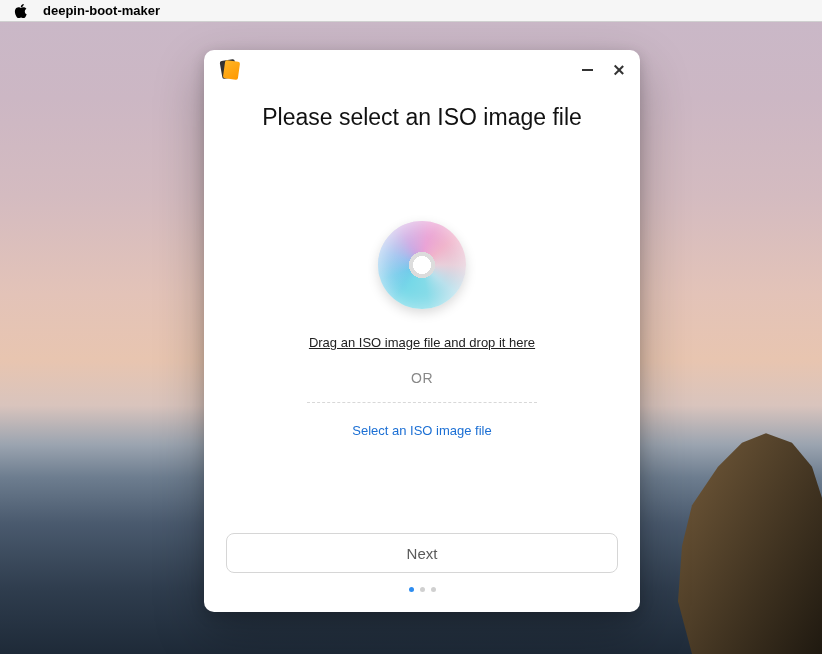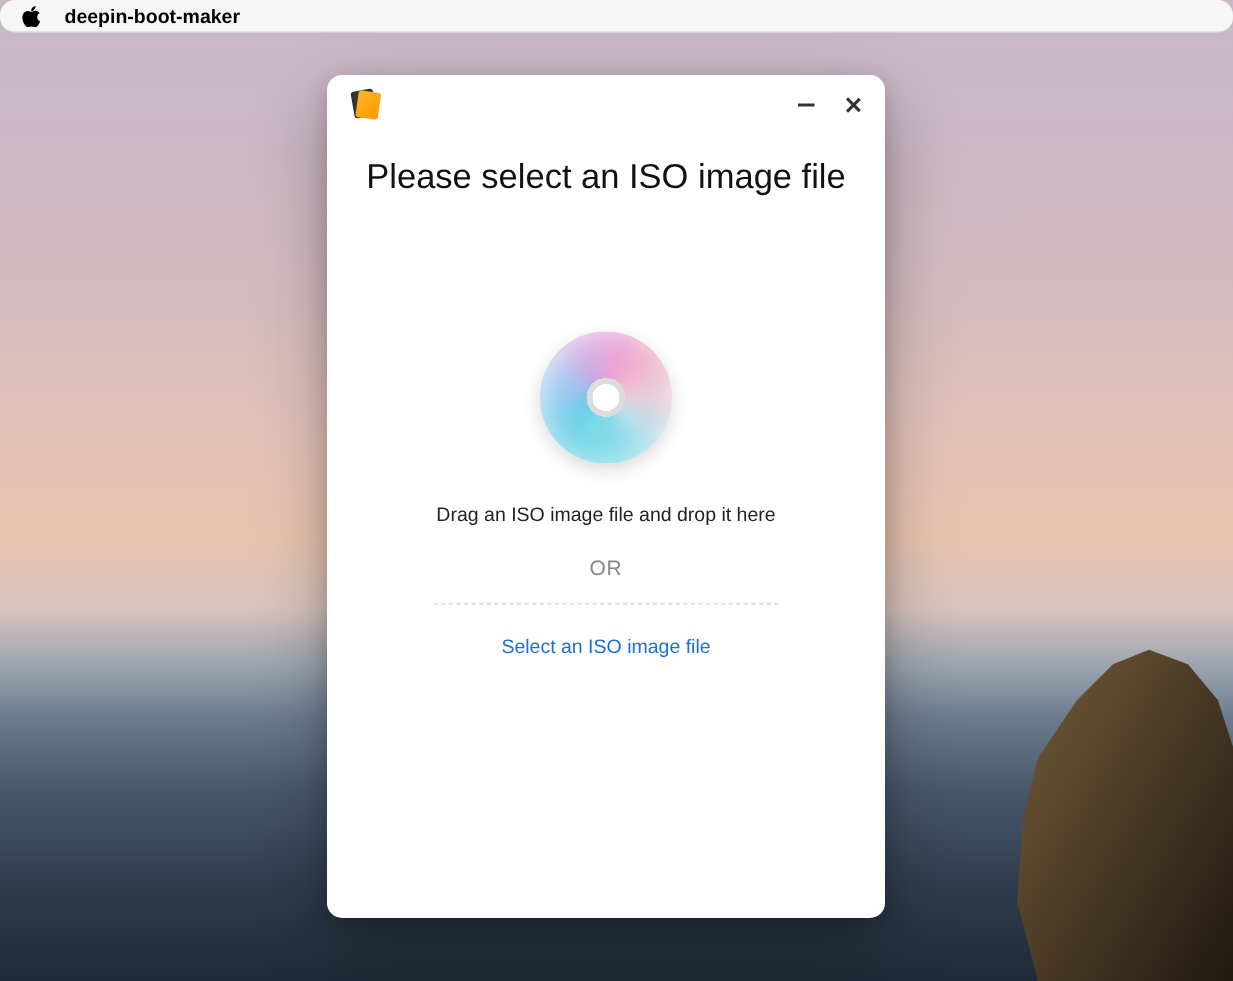--- a/index.html
+++ b/index.html
@@ -46,43 +46,41 @@
       left: 0;
       right: 0;
       height: 22px;
       background: #f6f6f6;
       border-bottom: 1px solid #d0d0d0;
       display: flex;
       align-items: center;
       padding-left: 14px;
       gap: 16px;
       z-index: 10;
-      border-radius: 10px;
     }
     .apple-logo svg {
       display: block;
     }
     .menubar-title {
       font-size: 13px;
       font-weight: 600;
       color: #000;
     }
     .app-window {
       position: absolute;
       left: 204px;
       top: 50px;
-      width: 372px;
+      width: 436px;
       height: 562px;
       background: #ffffff;
       border-radius: 10px;
       box-shadow: 0 20px 50px rgba(0,0,0,0.28), 0 4px 14px rgba(0,0,0,0.18);
       display: flex;
       flex-direction: column;
       overflow: hidden;
-      margin-left: 14px;
     }
     .titlebar {
       height: 40px;
       display: flex;
       align-items: center;
       justify-content: space-between;
       padding: 0 14px;
     }
     .app-icon {
       width: 24px;
@@ -183,20 +181,21 @@
       content: "";
       position: absolute;
       inset: 0;
       border-radius: 50%;
       background: linear-gradient(120deg, rgba(255,255,255,0.55) 0%, rgba(255,255,255,0) 45%);
     }
     .drop-text {
       margin-top: 26px;
       font-size: 13px;
       color: #222;
+      text-decoration: underline;
     }
     .or-text {
       margin-top: 20px;
       font-size: 14px;
       color: #888;
       letter-spacing: 0.5px;
     }
     .divider {
       margin-top: 16px;
       width: 230px;
@@ -274,13 +273,21 @@
   <h1 class="heading">Please select an ISO image file</h1>
 
   <div class="drop-area">
     <div class="disc"></div>
     <div class="drop-text">Drag an ISO image file and drop it here</div>
     <div class="or-text">OR</div>
     <div class="divider"></div>
     <div class="select-link">Select an ISO image file</div>
   </div>
 
+  <div class="footer">
+    <button class="next-button">Next</button>
+    <div class="pager">
+      <div class="dot active"></div>
+      <div class="dot"></div>
+      <div class="dot"></div>
+    </div>
+  </div>
 </div>
 
 </body></html>

